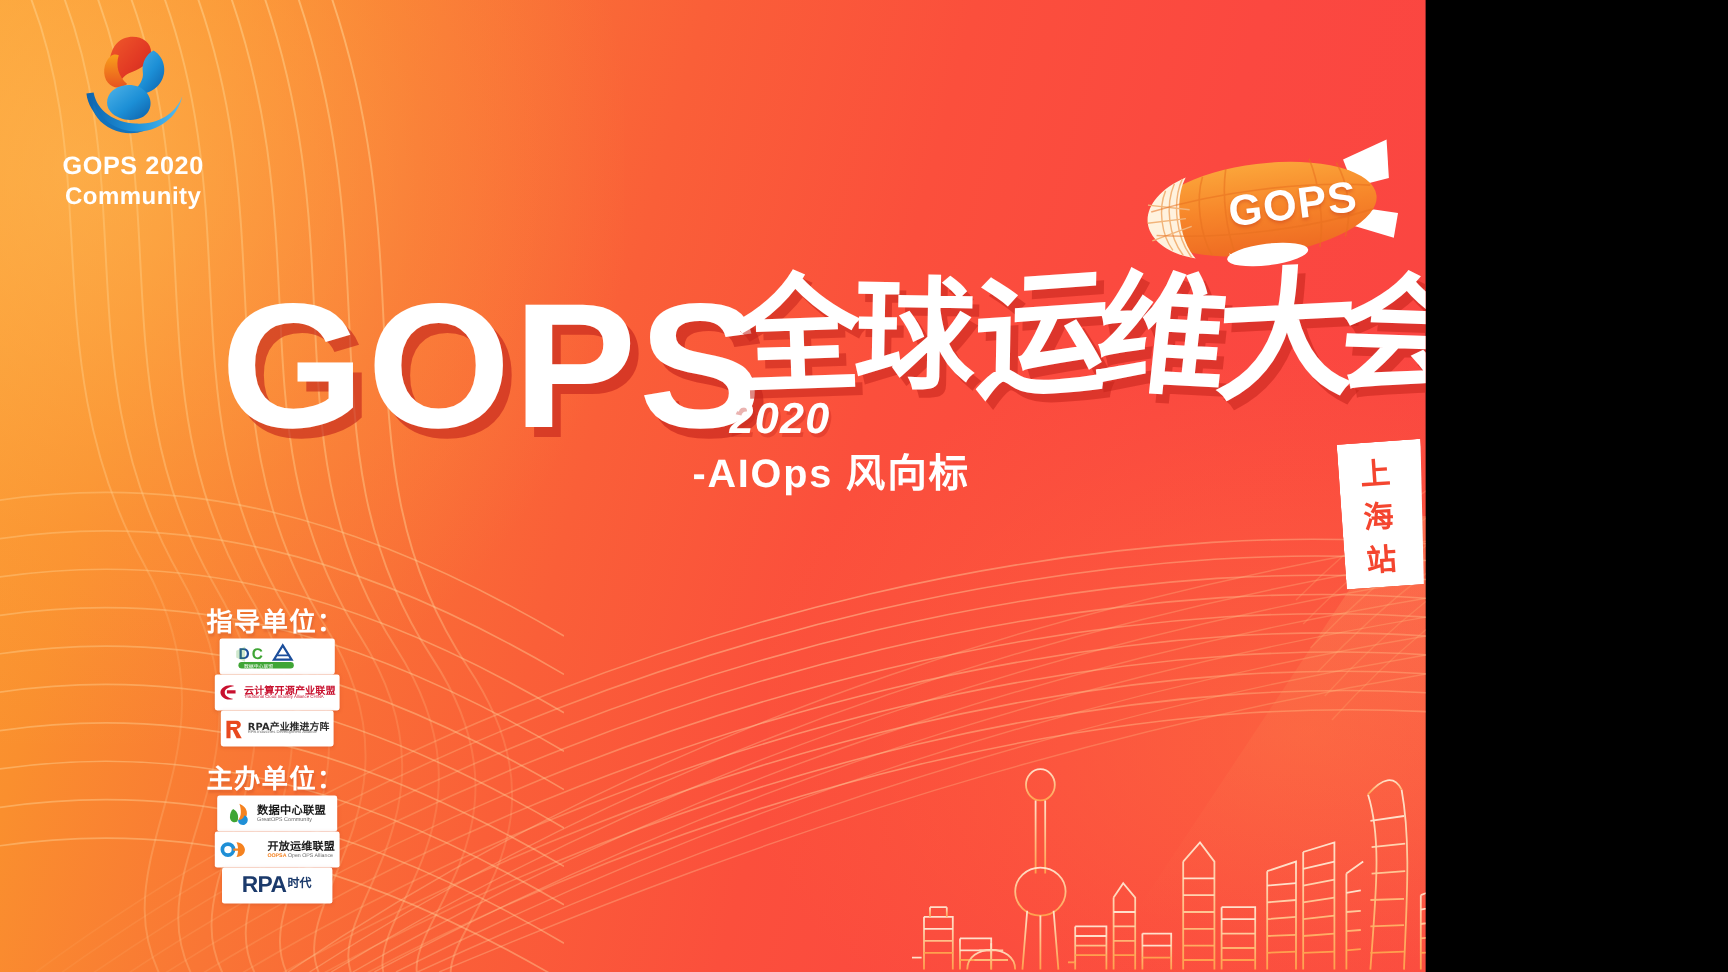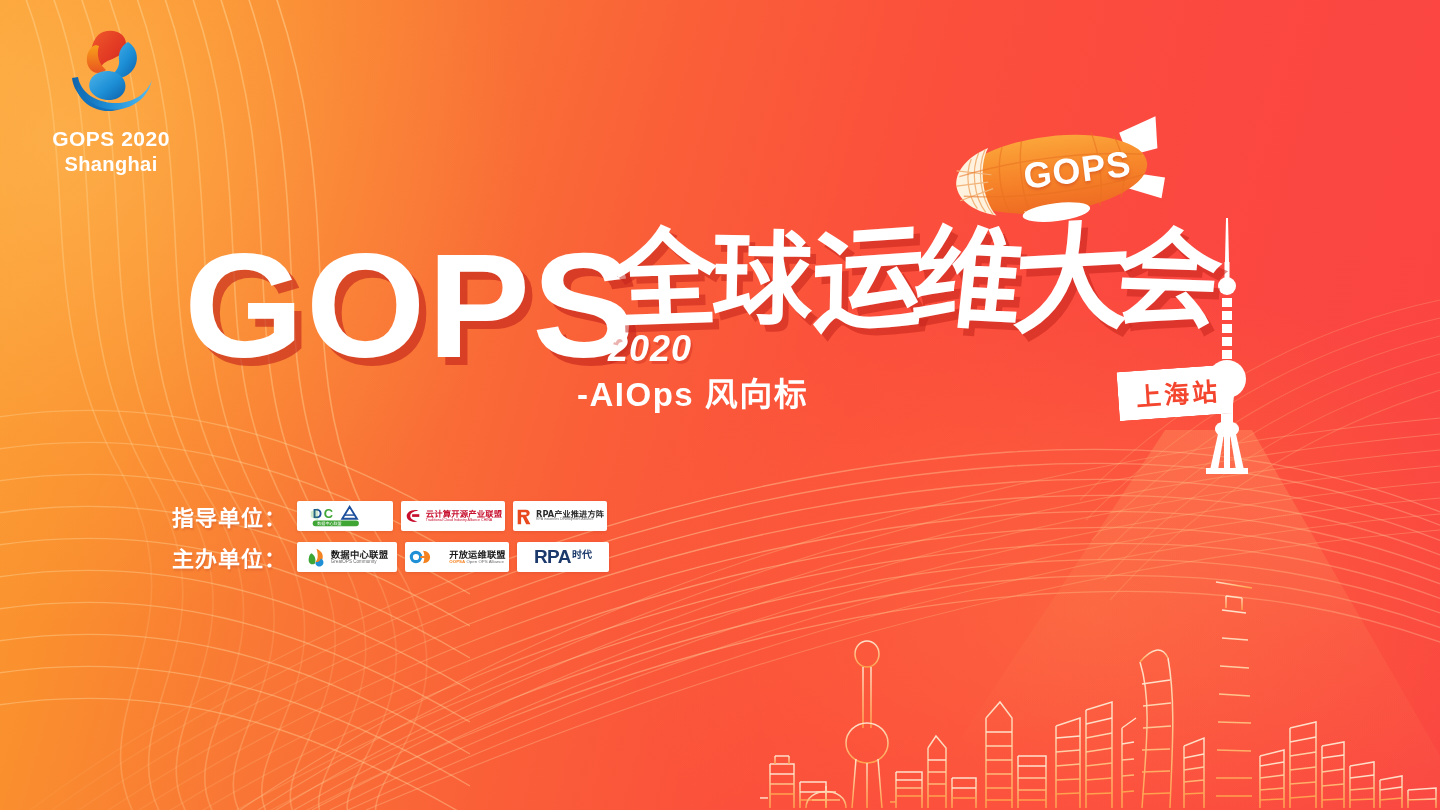--- a/index.html
+++ b/index.html
@@ -6,21 +6,21 @@
   * { box-sizing: border-box; margin: 0; padding: 0; }
   html, body {
     width: 1440px; height: 810px;
     overflow: hidden;
     background: #000;
     font-family: "Liberation Sans", "DejaVu Sans", sans-serif;
   }
 
   .poster {
     position: relative;
-    width: 1440px; height: 810px;
+    width: 1188px; height: 810px;
     overflow: hidden;
     background: linear-gradient(105deg,
         #FBA033 0%,
         #FA8F2E 13%,
         #F97635 27%,
         #FA5F38 42%,
         #FB4F3C 58%,
         #FB4840 75%,
         #FA4442 100%);
   }
@@ -194,20 +194,21 @@
     clip-path: polygon(0% 0%, 100% 0%, 92% 100%, 0% 100%);
     box-shadow: 4px 5px 0 rgba(196,36,28,0.35);
   }
 
   
   .sponsors { position: absolute; left: 172px; top: 500px; z-index: 15; }
   .sponsor-row {
     display: flex;
     align-items: center;
     margin-bottom: 9px;
+    flex-direction: column;
   }
   .sponsor-label {
     color: #ffffff;
     font-size: 22px;
     font-weight: bold;
     letter-spacing: 1px;
     width: 125px;
     font-family: "DejaVu Sans", sans-serif;
     text-shadow: 1px 2px 2px rgba(170,50,30,0.25);
   }
@@ -468,21 +469,21 @@
                C 62 30, 66 23, 72 20 Z" fill="url(#lgBlue)"></path>
 
       <path d="M 40 52 C 48 47, 60 48, 66 55 C 72 62, 70 72, 62 76 C 54 80, 42 78, 36 71
                C 31 65, 33 56, 40 52 Z" fill="url(#lgBlue)"></path>
 
       <path d="M 16 56 C 18 74, 36 88, 56 88 C 76 88, 92 76, 96 58
                C 90 74, 74 82, 57 81 C 40 80, 25 71, 22 55 Z" fill="url(#lgBlue2)"></path>
       <path d="M 22 64 C 28 80, 46 90, 64 87 C 52 92, 34 88, 25 76 C 22 72, 21 68, 22 64 Z" fill="#1272BC"></path>
     </svg>
     <div class="brand-line1">GOPS 2020</div>
-    <div class="brand-line2">Shanghai</div>
+    <div class="brand-line2">Community</div>
   </div>
 
   <div class="blimp">
     <svg viewBox="0 0 230 115">
       <defs>
         <linearGradient id="blimpG" x1="0" y1="0" x2="0" y2="1">
           <stop offset="0%" stop-color="#FBA53A"></stop>
           <stop offset="48%" stop-color="#F7862A"></stop>
           <stop offset="100%" stop-color="#EE6A22"></stop>
         </linearGradient>

